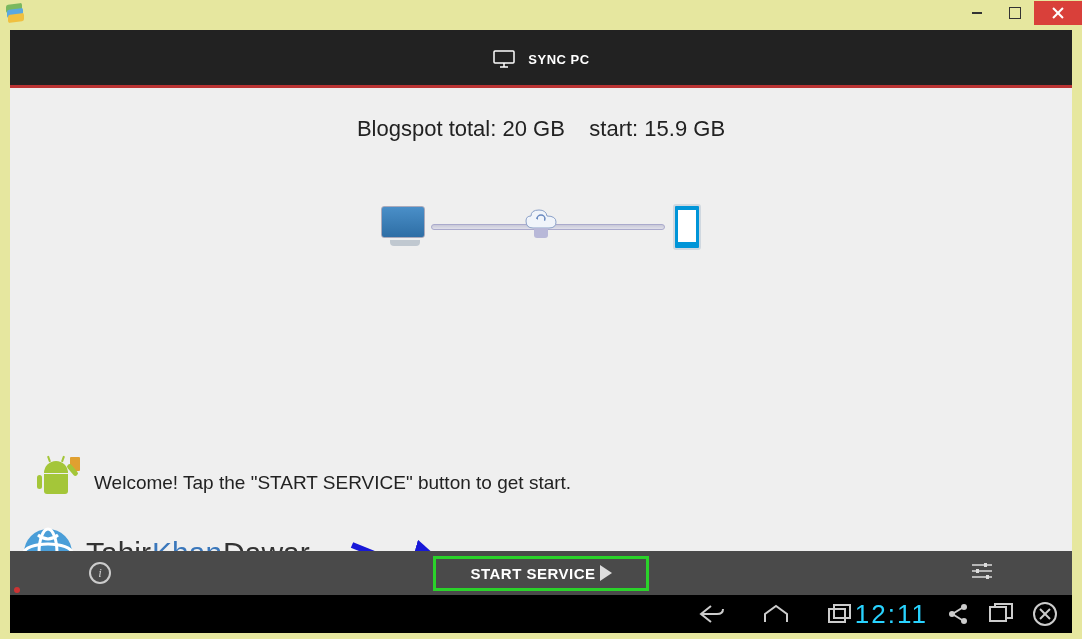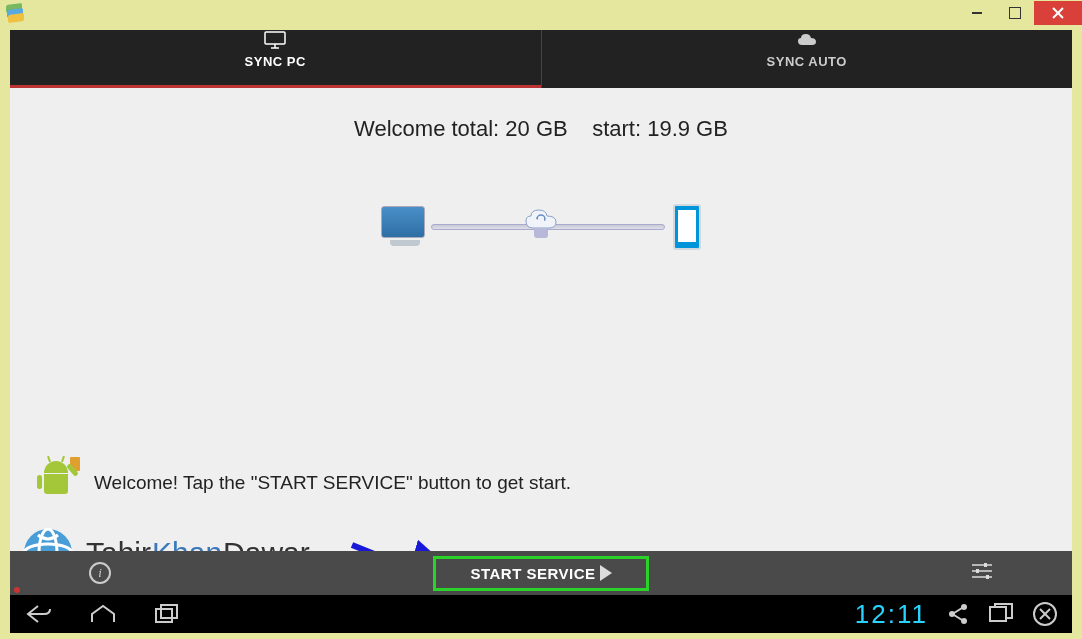--- a/index.html
+++ b/index.html
@@ -19,21 +19,21 @@
   .tb-btn.max::after { content: ""; width: 10px; height: 10px; border: 1px solid #333; display: block; }
   .tb-btn.close { background: #d9403a; width: 48px; }
   .tb-btn.close::before, .tb-btn.close::after { content: ""; position: absolute; width: 14px; height: 2px; background: #fff; }
   .tb-btn.close { position: relative; }
   .tb-btn.close::before { transform: rotate(45deg); }
   .tb-btn.close::after { transform: rotate(-45deg); }
 
   .app-body { position: absolute; left: 10px; top: 30px; right: 10px; bottom: 6px; background: #efefef; display: flex; flex-direction: column; border-radius: 2px; }
   
   .topnav { height: 58px; background: #222; display: flex; }
-  .tab { flex: 1; display: flex; flex-direction: column; align-items: center; gap: 4px; color: #ccc; font-size: 13px; font-weight: bold; letter-spacing: 0.5px; cursor: pointer; border-right: 1px solid #444; position: relative; }
+  .tab { flex: 1; display: flex; flex-direction: row; align-items: center; justify-content: center; gap: 12px; color: #ccc; font-size: 13px; font-weight: bold; letter-spacing: 0.5px; cursor: pointer; border-right: 1px solid #444; position: relative; }
   .tab:last-child { border-right: none; }
   .tab.active { color: #fff; }
   .tab.active::after { content: ""; position: absolute; left: 0; right: 0; bottom: 0; height: 3px; background: #b33; }
   .tab svg { width: 24px; height: 20px; }
   
   .content { flex: 1; position: relative; background: #efefef; }
   .storage-line { text-align: center; font-size: 22px; color: #222; padding-top: 28px; font-family: Arial, sans-serif; }
   
   .sync-graphic { position: absolute; top: 110px; left: 50%; transform: translateX(-50%); width: 340px; height: 80px; }
   .monitor { position: absolute; left: 10px; top: 8px; width: 48px; height: 40px; }
@@ -73,21 +73,21 @@
   .bottom-bar { height: 44px; background: #4a4a4a; display: flex; align-items: center; position: relative; }
   .bb-left { width: 180px; display: flex; align-items: center; justify-content: center; }
   .bb-center { flex: 1; display: flex; align-items: center; justify-content: center; }
   .bb-right { width: 180px; display: flex; align-items: center; justify-content: center; }
   .start-btn { display: flex; align-items: center; gap: 4px; color: #fff; font-weight: bold; font-size: 15px; padding: 6px 34px; border: 3px solid #2ad22a; cursor: pointer; letter-spacing: 0.5px; }
   .play-tri { width: 0; height: 0; border-left: 12px solid #ddd; border-top: 8px solid transparent; border-bottom: 8px solid transparent; }
   .info-circle { width: 22px; height: 22px; border: 2px solid #ccc; border-radius: 50%; display: flex; align-items: center; justify-content: center; color: #ccc; font-style: italic; font-size: 13px; font-family: Georgia, serif; cursor: pointer; }
   .sliders-icon svg { width: 24px; height: 20px; cursor: pointer; }
   .rec-dot { position: absolute; left: 4px; bottom: 2px; width: 6px; height: 6px; background: #c33; border-radius: 50%; }
   
-  .sysbar { height: 38px; background: #000; display: flex; align-items: center; justify-content: space-between; padding: 0 14px; }
+  .sysbar { height: 38px; background: #000; display: flex; align-items: center; justify-content: flex-end; padding: 0 14px; }
   .sysbar-left { display: flex; align-items: center; gap: 34px; }
   .sysbar-left svg { width: 30px; height: 24px; cursor: pointer; }
   .sysbar-right { display: flex; align-items: center; gap: 18px; color: #29d3ff; }
   .clock { font-size: 26px; letter-spacing: 2px; font-family: 'Segoe UI Light', Arial, sans-serif; font-weight: 300; }
   .sysbar-right svg { cursor: pointer; }
 </style>
 </head>
 <body>
 
 <div class="win-frame">
@@ -109,35 +109,29 @@
   <div class="app-body">
     <div class="topnav">
       <div class="tab active">
         <svg viewBox="0 0 24 20">
             <rect x="2" y="2" width="20" height="12" rx="1" fill="none" stroke="#fff" stroke-width="1.5"></rect>
             <line x1="8" y1="18" x2="16" y2="18" stroke="#fff" stroke-width="1.5"></line>
             <line x1="12" y1="14" x2="12" y2="18" stroke="#fff" stroke-width="1.5"></line>
           </svg>
         <span>SYNC PC</span>
       </div>
-      <div class="tab">
-        <svg viewBox="0 0 24 20">
-            <path d="M7 15 Q3 15 3 11 Q3 8 6 8 Q6 4 11 4 Q15 4 16 8 Q21 8 21 12 Q21 15 17 15 Z" fill="#ccc"></path>
-          </svg>
-        <span>SYNC AUTO</span>
-      </div>
     </div>
 
     <div class="content">
       <div class="storage-line">
-        <span>Welcome total:</span>
+        <span>Blogspot total:</span>
         <span>20 GB</span>
         &nbsp;&nbsp;
         <span>start:</span>
-        <span>19.9 GB</span>
+        <span>15.9 GB</span>
       </div>
 
       <div class="sync-graphic">
         <div class="track"></div>
         <div class="monitor">
           <div class="monitor-screen"></div>
             <div class="monitor-stand"></div>
         </div>
         <div class="cloud-node">
           <svg viewBox="0 0 36 26">

